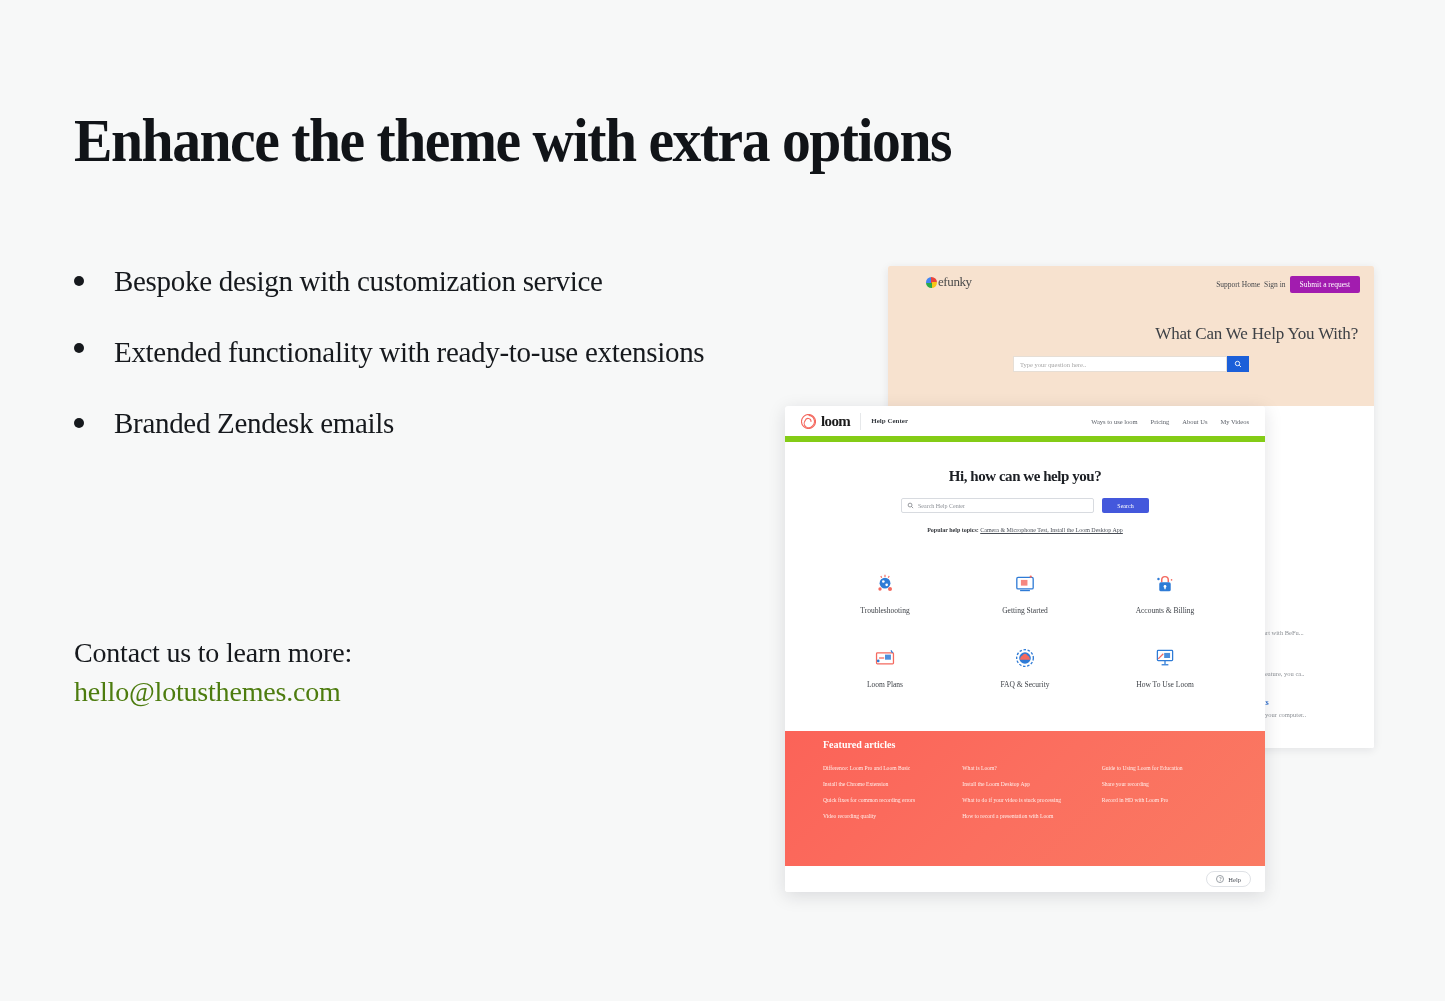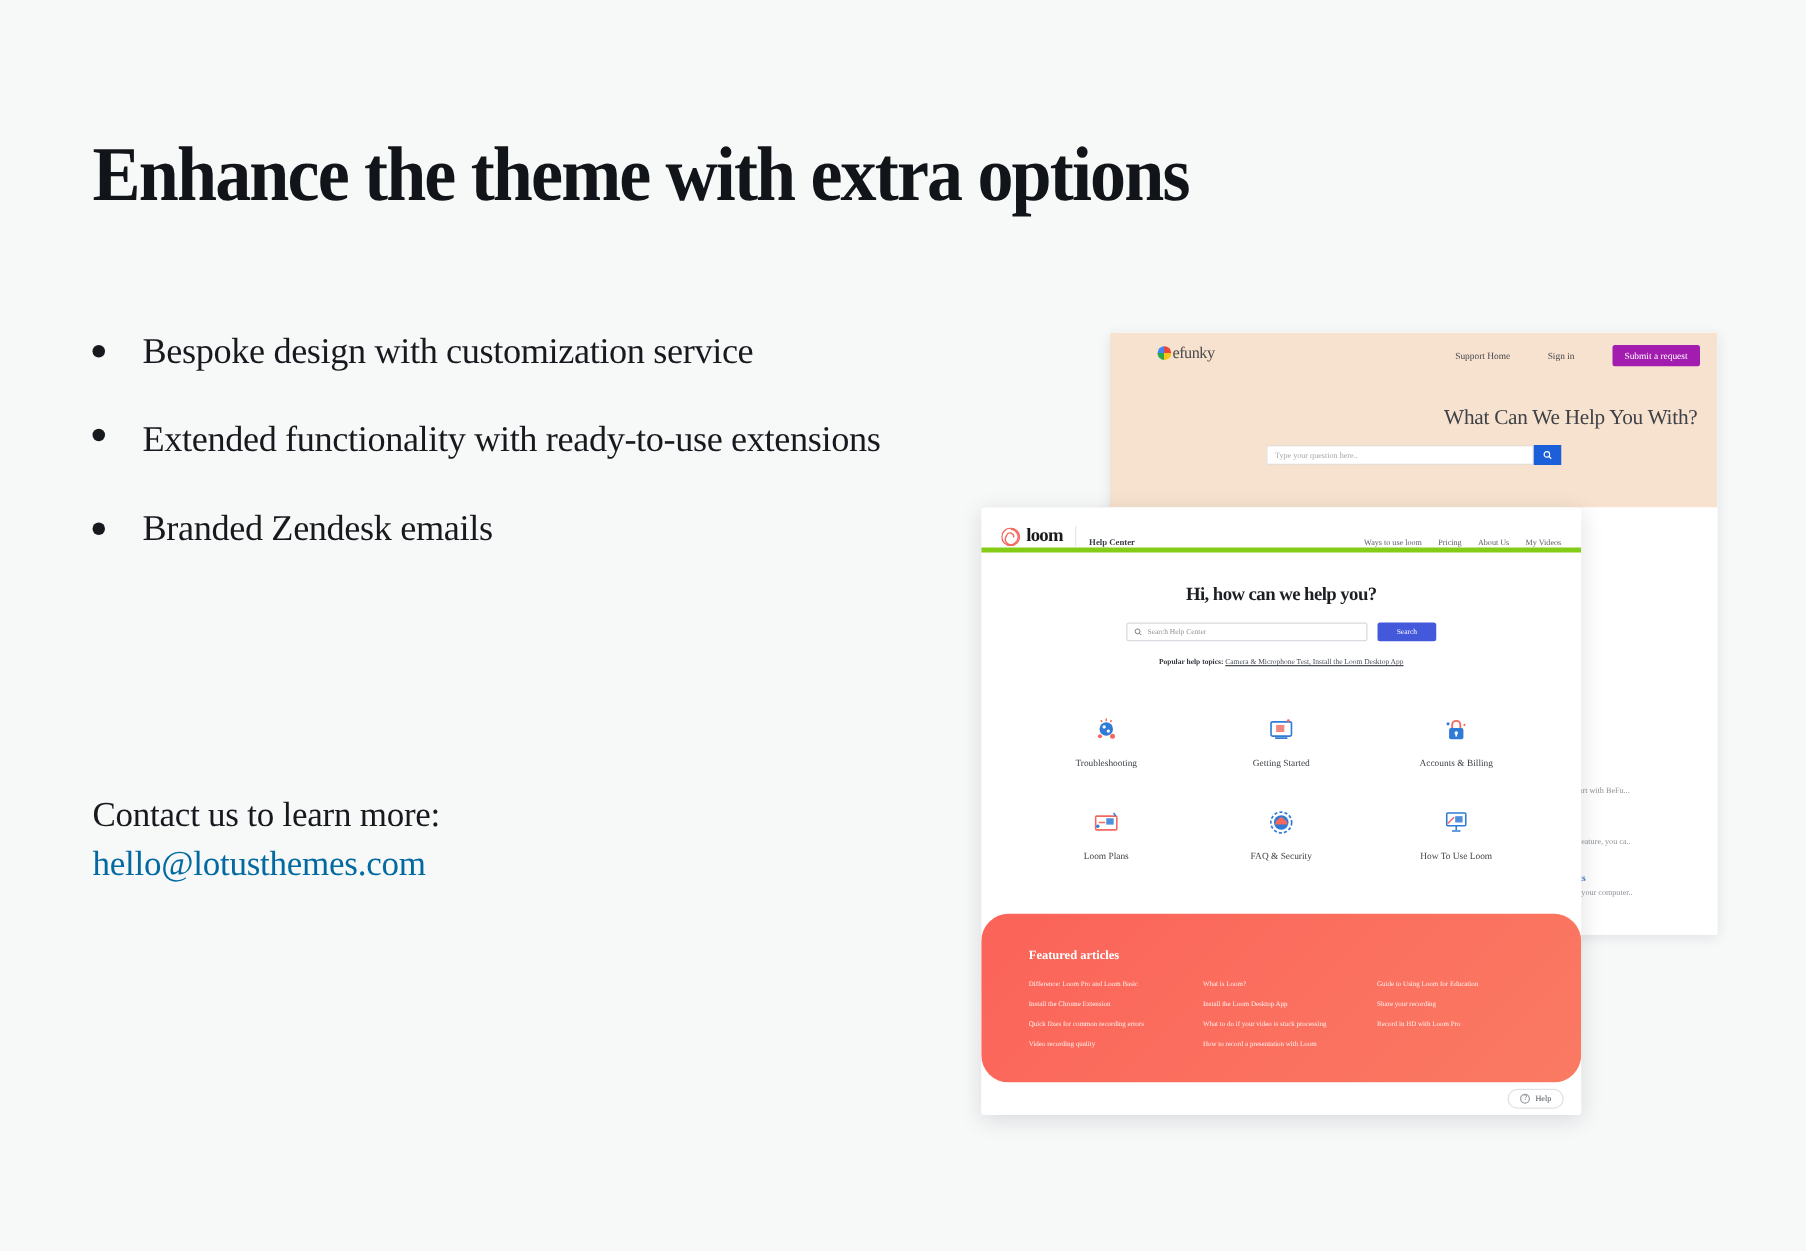--- a/index.html
+++ b/index.html
@@ -28,37 +28,37 @@
   .bullet .btxt {
     font-size: 29px; line-height: 1.34; color: #16191d; letter-spacing: -0.3px;
   }
   .bullet.tall .dot { margin-top: 10px; }
 
   .contact { position: absolute; left: 74px; top: 634px; }
   .contact .line1 {
     font-size: 28px; color: #16191d; line-height: 1.38; letter-spacing: -0.2px;
   }
   .contact .email {
-    font-size: 28px; color: #0369a1; line-height: 1.38; letter-spacing: -0.2px;
+    font-size: 28px; color: #4d7c0f; line-height: 1.38; letter-spacing: -0.2px;
     text-decoration: none; display: block;
   }
 
   
   .shot { position: absolute; background: #fff; overflow: hidden;
           box-shadow: 0 2px 10px rgba(20,25,40,.09); }
 
   
   .befunky { left: 888px; top: 266px; width: 486px; height: 482px; border-radius: 2px; }
   .bf-hero { background: #f7e2cf; height: 140px; position: relative; }
   .bf-logo { position: absolute; left: 38px; top: 8px; display: flex; align-items: center; }
   .bf-mark { width: 11px; height: 11px; border-radius: 50%;
     background: conic-gradient(#e8453c 0 25%, #f5c518 0 50%, #2aa84a 0 75%, #4285f4 0 100%);
     margin-right: 1px; }
   .bf-logo-text { font-size: 13px; color: #4a4a4a; letter-spacing: -0.4px; }
-  .bf-nav { position: absolute; right: 14px; top: 10px; display: flex; align-items: center; gap: 30px; }
+  .bf-nav { position: absolute; right: 14px; top: 10px; display: flex; align-items: center; gap: 4px; }
   .bf-nav a { font-size: 7.5px; color: #46484c; text-decoration: none; white-space: nowrap; }
   .bf-cta { background: #a21caf; color: #fff !important; font-size: 7px;
             padding: 4px 10px; border-radius: 2px; white-space: nowrap; }
   .bf-title { position: absolute; left: 0; right: 16px; top: 58px; text-align: right;
               font-size: 17px; color: #3e4146; letter-spacing: -0.2px; }
   .bf-searchrow { position: absolute; left: 50%; top: 90px; transform: translateX(-50%);
                   display: flex; width: 236px; }
   .bf-input { flex: 1; background: #fff; border: 1px solid #e6ded5; height: 16px;
               font-size: 6.5px; color: #a7a7a7; display: flex; align-items: center; padding-left: 6px; }
   .bf-sbtn { width: 22px; height: 16px; background: #1b5fd9; display: flex;
@@ -66,21 +66,21 @@
   .bf-body { position: relative; height: 347px; background: #fff; padding-top: 14px; }
   .bf-articles { position: absolute; left: 352px; top: 210px; width: 150px; }
   .bf-art { margin-bottom: 21px; }
   .bf-art-t { font-size: 7.5px; color: #2f6fd0; font-weight: 700; margin-bottom: 4px; }
   .bf-art-d { font-size: 6.5px; color: #8d9196; }
   .bf-redstrip { position: absolute; left: 0; bottom: 0; width: 120px; height: 22px; background: #fb5c4f; }
 
   
   .loom { left: 785px; top: 406px; width: 480px; height: 486px; border-radius: 3px;
           box-shadow: 0 4px 18px rgba(20,25,40,.13); }
-  .lm-head { height: 36px; border-bottom: 4px solid #84cc16; display: flex; align-items: flex-end;
+  .lm-head { height: 36px; border-bottom: 6px solid #84cc16; display: flex; align-items: center;
              padding: 0 16px; }
   .lm-logo { display: flex; align-items: center; }
   .lm-swirl { width: 15px; height: 15px; margin-right: 5px; }
   .lm-name { font-size: 15px; font-weight: 700; color: #1a1a1a; letter-spacing: -0.6px; }
   .lm-div { width: 1px; height: 17px; background: #e6e8ea; margin: 0 10px; }
   .lm-hc { font-size: 7px; font-weight: 700; color: #3b3f45; }
   .lm-nav { margin-left: auto; display: flex; gap: 13px; }
   .lm-nav a { font-size: 6.5px; color: #5c6169; text-decoration: none; white-space: nowrap; }
   .lm-hero { padding: 26px 17px 6px; text-align: center; }
   .lm-h1 { font-size: 15px; font-weight: 700; color: #1c1f24; letter-spacing: -0.45px; }
@@ -93,21 +93,21 @@
   .lm-pop { margin-top: 14px; text-align: center; font-size: 6px; color: #35383d; }
   .lm-pop b { font-weight: 700; }
   .lm-pop a { color: #4a4f57; text-decoration: underline; }
   .lm-cats { padding: 28px 30px 0; display: grid; grid-template-columns: repeat(3,1fr);
              row-gap: 26px; }
   .lm-cat { text-align: center; }
   .lm-cat .ic { height: 34px; display: flex; align-items: center; justify-content: center; }
   .lm-cat .cl { font-size: 7.5px; color: #3b3f45; margin-top: 5px; }
   .lm-feat { position: absolute; left: 0; right: 0; bottom: 26px; top: 325px;
              background: linear-gradient(135deg,#fb6358 0%,#fb6f5f 50%,#fa7a62 100%);
-             padding: 28px 38px 0; border-radius: 22px; }
+             padding: 8px 38px 0; }
   .lm-feat-t { font-size: 10px; font-weight: 700; color: #fff; margin-bottom: 15px; }
   .lm-cols { display: flex; gap: 14px; }
   .lm-col { flex: 1; }
   .lm-col div { font-size: 5.6px; color: #ffeeea; margin-bottom: 10px; white-space: nowrap; }
   .lm-foot { position: absolute; left: 0; right: 0; bottom: 0; height: 26px; background: #fff;
              display: flex; align-items: center; justify-content: flex-end; padding-right: 14px; }
   .lm-help { display: flex; align-items: center; gap: 4px; border: 1px solid #dfe2e6;
              border-radius: 11px; padding: 3px 9px; font-size: 6.5px; color: #4a4f57; background:#fff; }
   .q-ic { width: 8px; height: 8px; border: 1px solid #9aa0a6; border-radius: 50%;
           font-size: 6px; line-height: 6px; text-align: center; color: #6b7077; }

